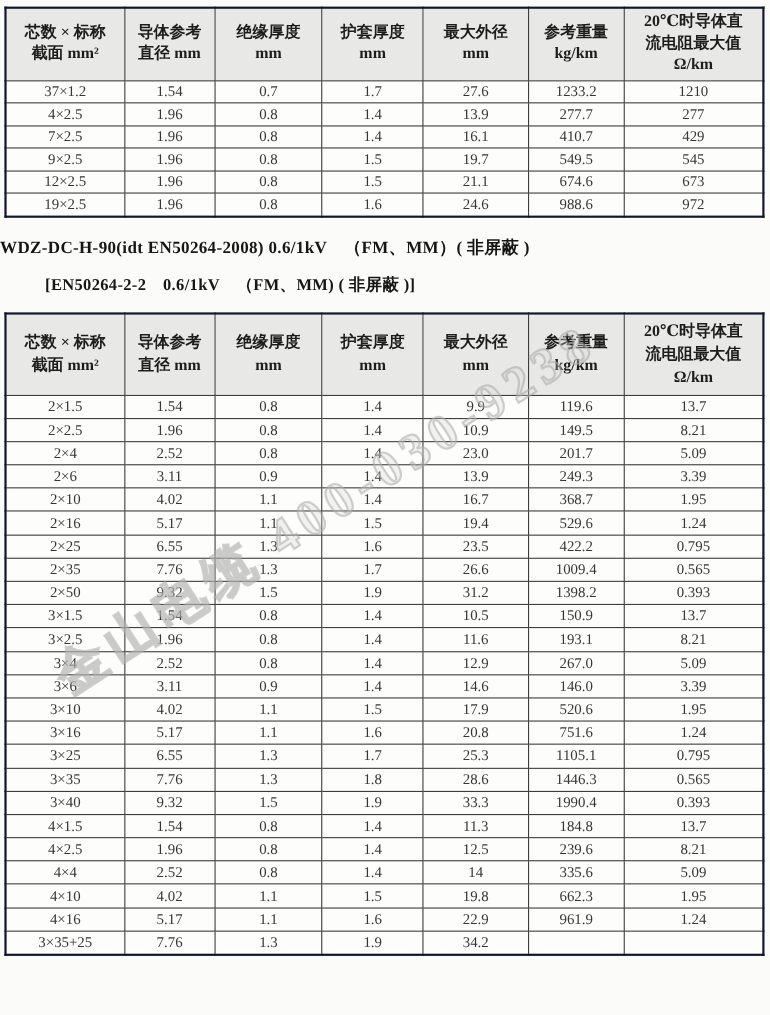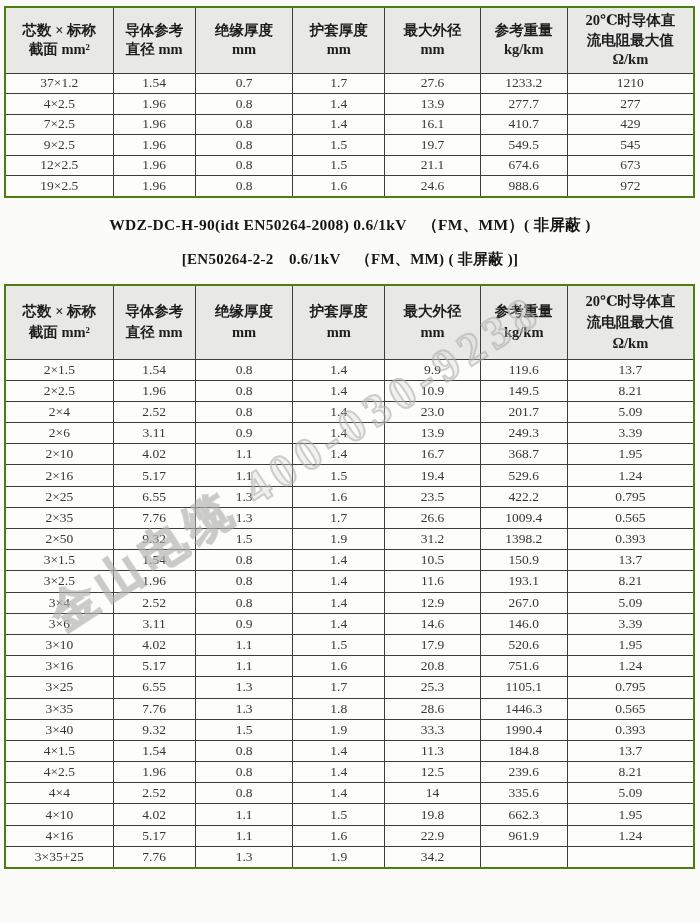--- a/index.html
+++ b/index.html
@@ -18,21 +18,21 @@
     position: relative;
     width: 700px;
     height: 923px;
   }
   table.spec {
     border-collapse: collapse;
     table-layout: fixed;
     width: 691px;
     margin-left: 4px;
     background: #fdfdfc;
-    border: 2px solid #4d7c0f;
+    border: 2px solid #0f172a;
   }
   table.spec th, table.spec td {
     border: 1px solid #3d3d3d;
     text-align: center;
     vertical-align: middle;
     padding: 0;
     overflow: hidden;
   }
   table.spec th {
     background: #e8e8e7;
@@ -42,34 +42,35 @@
   }
   #table1 { margin-top: 6px; }
   #table1 th { line-height: 19.5px; padding: 3px 1px; }
   #table2 th { line-height: 21px; padding: 5px 1px; }
   table.spec td {
     color: #363636;
     font-size: 13.5px;
   }
   #table1 td { height: 19.5px; }
   #table2 td { height: 20.2px; }
-  .titles { text-align: center; }
+  .titles { }
   .title-line {
     font-weight: bold;
     color: #161616;
     letter-spacing: 0.3px;
   }
   .title-line.first {
     margin-top: 17px;
     font-size: 15.5px;
   }
   .title-line.second {
     margin-top: 14px;
     margin-bottom: 15px;
     font-size: 15px;
+    margin-left: 41px;
   }
   .watermark {
     position: absolute;
     left: 55px;
     top: 582px;
     transform: rotate(-33deg);
     transform-origin: 0 50%;
     white-space: nowrap;
     font-size: 46px;
     font-weight: bold;

